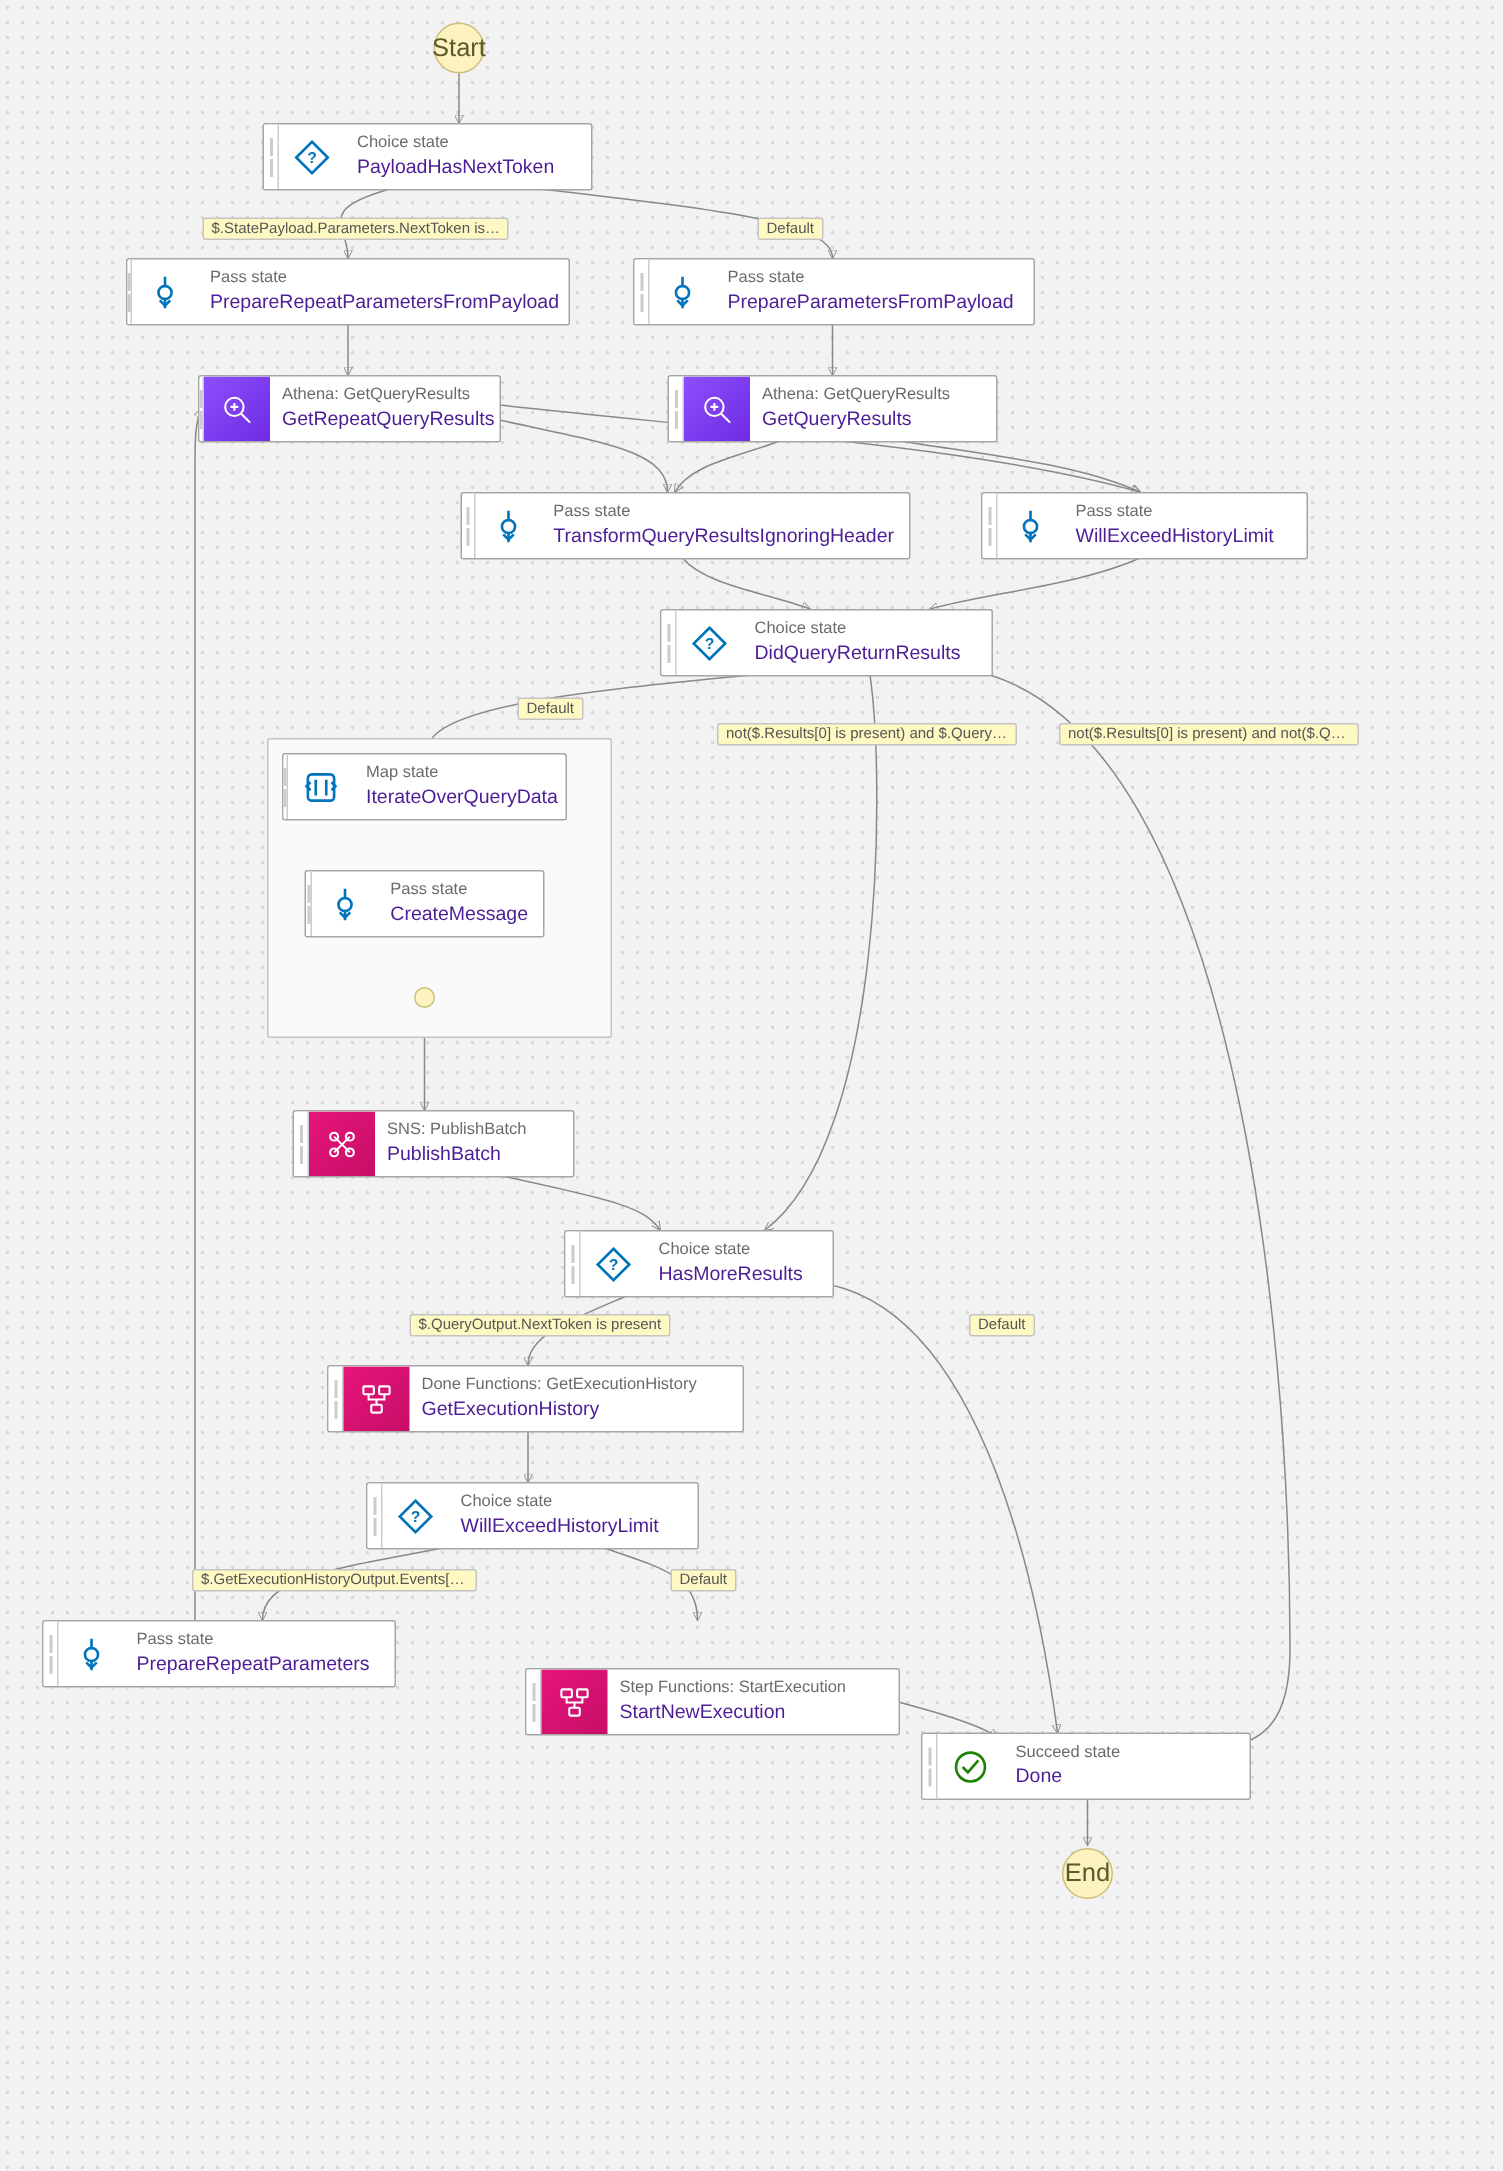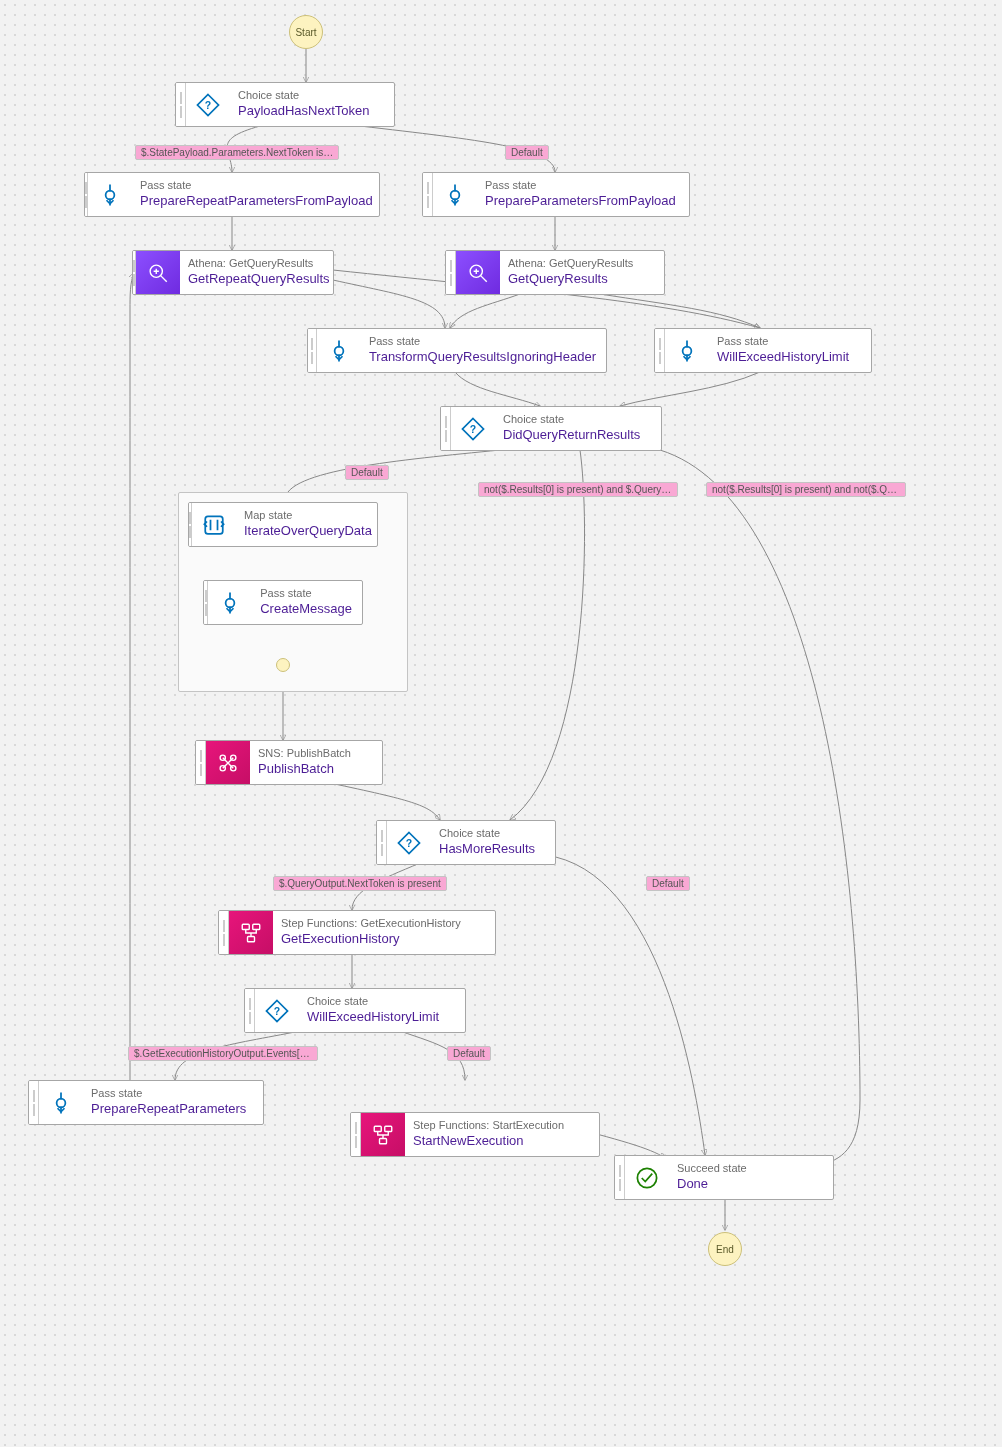--- a/index.html
+++ b/index.html
@@ -13,21 +13,21 @@
   }
   .canvas { position: relative; width: 1002px; height: 1447px; margin: 0 auto; }
 
   .terminal {
     position: absolute;
     width: 34px; height: 34px;
     border-radius: 50%;
     background: #fdf3c0;
     border: 1px solid #ccc07a;
     display: flex; align-items: center; justify-content: center;
-    font-size: 10px; color: #5a5a2a;
+    font-size: 17px; color: #5a5a2a;
   }
   .mini-terminal {
     width: 14px; height: 14px; border-radius: 50%;
     background: #fdf3c0; border: 1px solid #ccc07a;
     position: absolute;
   }
 
   .node {
     position: absolute;
     background: #fff;
@@ -43,21 +43,21 @@
   .node .iconcell {
     width: 44px; display:flex; align-items:center; justify-content:center;
     flex-shrink: 0;
   }
   .node .textcell { padding: 6px 10px 7px 8px; display:flex; flex-direction:column; line-height:1.25; }
   .node .type { color: #6b6b6b; font-size: 11px; }
   .node .name { color: #4c1d95; font-size: 13px; }
 
   .edge-label {
     position:absolute;
-    background:#f9a8d4; border:1px solid #c4c4c4; border-radius:2px;
+    background:#fef9c3; border:1px solid #c4c4c4; border-radius:2px;
     font-size:10px; color:#555; padding:1px 5px;
     white-space: nowrap; max-width: 230px; overflow:hidden; text-overflow:ellipsis;
   }
 
   .map-container {
     position:absolute;
     background:#fafafa; border:1px solid #c4c4c4; border-radius:2px;
   }
 
   svg.edges { position:absolute; top:0; left:0; width:1002px; height:1447px; pointer-events:none; }
@@ -339,21 +339,21 @@
     <div class="drag"></div>
     <div class="iconcell bg-sfn">
       <svg class="ic" viewBox="0 0 32 32">
           <rect x="6" y="6" width="8" height="6" rx="1"></rect>
           <rect x="18" y="6" width="8" height="6" rx="1"></rect>
           <rect x="12" y="20" width="8" height="6" rx="1"></rect>
           <path d="M10 12 v4 h12 v-4 M16 16 v4"></path>
         </svg>
     </div>
     <div class="textcell">
-      <span class="type">Step Functions: GetExecutionHistory</span>
+      <span class="type">Done Functions: GetExecutionHistory</span>
       <span class="name">GetExecutionHistory</span>
     </div>
   </div>
 
   <div class="node" style="left:244px; top:988px; width:222px;">
     <div class="drag"></div>
     <div class="iconcell">
       <svg class="ic ic-choice" viewBox="0 0 32 32">
           <path d="M16 4 L28 16 L16 28 L4 16 Z"></path>
           <text x="16" y="20" text-anchor="middle" font-size="12" fill="#0073bb" font-weight="bold" stroke="none">?</text>

